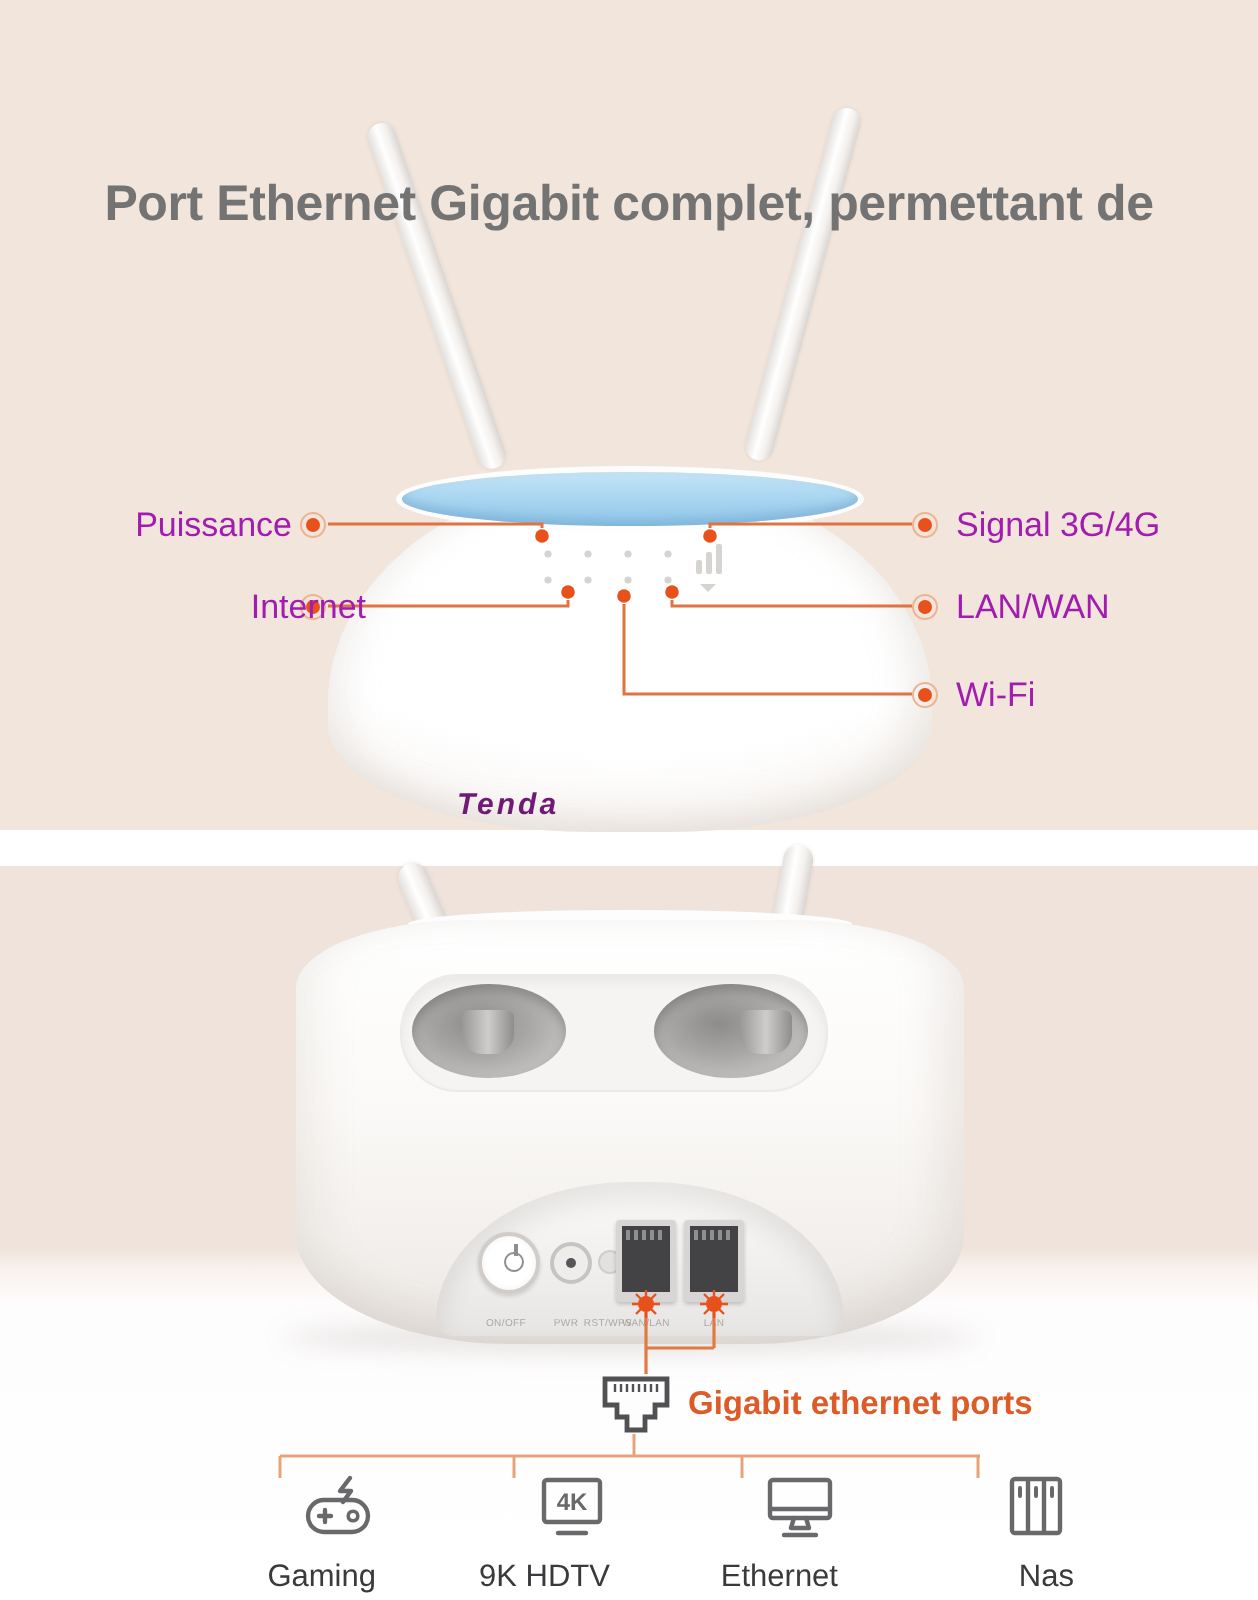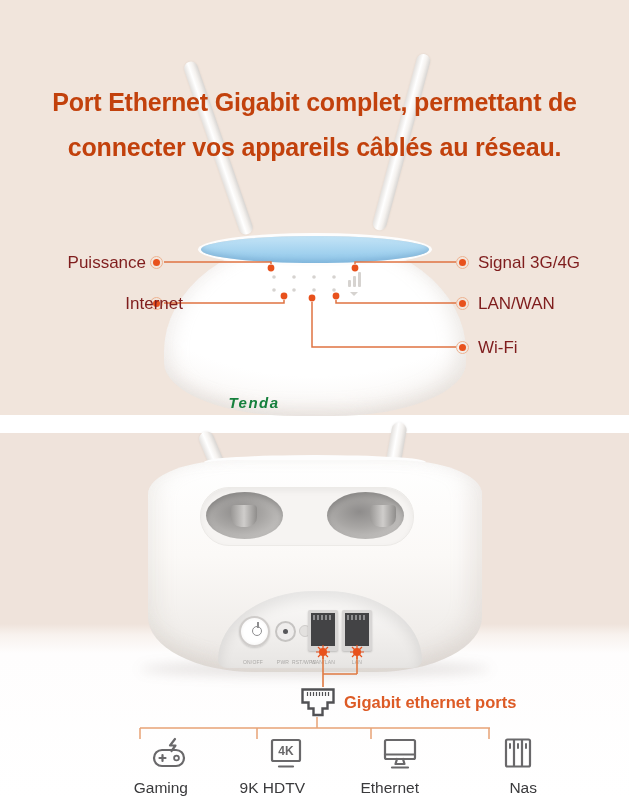--- a/index.html
+++ b/index.html
@@ -7,38 +7,38 @@
   #scene{position:relative;width:629px;height:800px;overflow:hidden;background:#fff;}
 
   
   .sec-front{position:absolute;left:0;top:0;width:629px;height:415px;background:#f1e5dc;}
   .white-divider{position:absolute;left:0;top:415px;width:629px;height:18px;background:#ffffff;}
 
   .antenna{position:absolute;background:linear-gradient(90deg,#e3e0dd 0%,#ffffff 40%,#f4f1ee 70%,#d8d5d2 100%);border-radius:10px;box-shadow:0 0 2px rgba(120,110,100,.15);}
   .ant-f-left{left:241px;top:52px;width:14px;height:182px;transform:rotate(-19deg);transform-origin:50% 100%;}
   .ant-f-right{left:371px;top:48px;width:14px;height:182px;transform:rotate(15deg);transform-origin:50% 100%;}
 
-  .headline{position:absolute;left:0;top:80px;width:629px;text-align:center;z-index:5;color:#c2410c;font-weight:700;font-size:25px;line-height:45px;letter-spacing:-.2px;}
+  .headline{position:absolute;left:0;top:80px;width:629px;text-align:center;z-index:5;color:#737373;font-weight:700;font-size:25px;line-height:45px;letter-spacing:-.2px;}
   .headline div{white-space:nowrap;}
 
   .router-front{position:absolute;left:164px;top:237px;width:302px;height:179px;z-index:2;
     background:radial-gradient(120% 115% at 50% 18%,#ffffff 52%,#f6f2ef 80%,#eae5e1 100%);
     border-radius:50% 50% 44% 44% / 64% 64% 30% 30%;
     box-shadow:inset -10px -6px 18px rgba(190,178,168,.25), inset 10px -2px 16px rgba(200,190,182,.18);}
   .router-top-blue{position:absolute;left:201px;top:236px;width:228px;height:27px;z-index:3;border-radius:50%;
     background:linear-gradient(180deg,#c4e4f6 0%,#a3d2ef 60%,#8fc6e9 100%);
     box-shadow:0 0 0 3px #fdfdfd, inset 0 -3px 5px rgba(110,160,200,.45);}
   .tenda-logo{position:absolute;left:0;top:394px;width:508px;text-align:center;z-index:4;
-    color:#15803d;font-size:15px;font-weight:600;font-style:italic;letter-spacing:1.5px;}
+    color:#701a75;font-size:15px;font-weight:600;font-style:italic;letter-spacing:1.5px;}
 
   .led-cluster{position:absolute;left:262px;top:270px;z-index:4;}
 
   .callout-svg{position:absolute;left:0;top:0;z-index:6;}
 
-  .co-label{position:absolute;z-index:7;color:#7f1d1d;font-size:17px;line-height:17px;}
+  .co-label{position:absolute;z-index:7;color:#a21caf;font-size:17px;line-height:17px;}
   .co-left{left:0;width:146px;text-align:right;}
   .co-right{left:478px;text-align:left;}
   .bullet{position:absolute;z-index:7;width:11px;height:11px;border:1px solid #eeb391;border-radius:50%;display:flex;align-items:center;justify-content:center;background:transparent;}
   .bullet i{display:block;width:7px;height:7px;border-radius:50%;background:#e8511c;}
 
   
   .sec-back{position:absolute;left:0;top:433px;width:629px;height:367px;
     background:linear-gradient(180deg,#efe3db 0%,#efe3db 52%,#f8f2ee 55%,#fefdfd 60%,#ffffff 100%);}
   .sb{position:absolute;} 
 
@@ -85,21 +85,20 @@
 <body>
 
 <div id="scene">
 
   <div class="sec-front">
     <div class="antenna ant-f-left"></div>
     <div class="antenna ant-f-right"></div>
 
     <div class="headline">
       <div>Port Ethernet Gigabit complet, permettant de</div>
-      <div>connecter vos appareils câblés au réseau.</div>
     </div>
 
     <div class="router-front"></div>
     <div class="router-top-blue"></div>
 
     <svg class="led-cluster" width="104" height="30">
       <g fill="#d6d3d0">
         <circle cx="12" cy="7" r="1.8"></circle>
           <circle cx="12" cy="20" r="1.8"></circle>
         <circle cx="32" cy="7" r="1.8"></circle>

